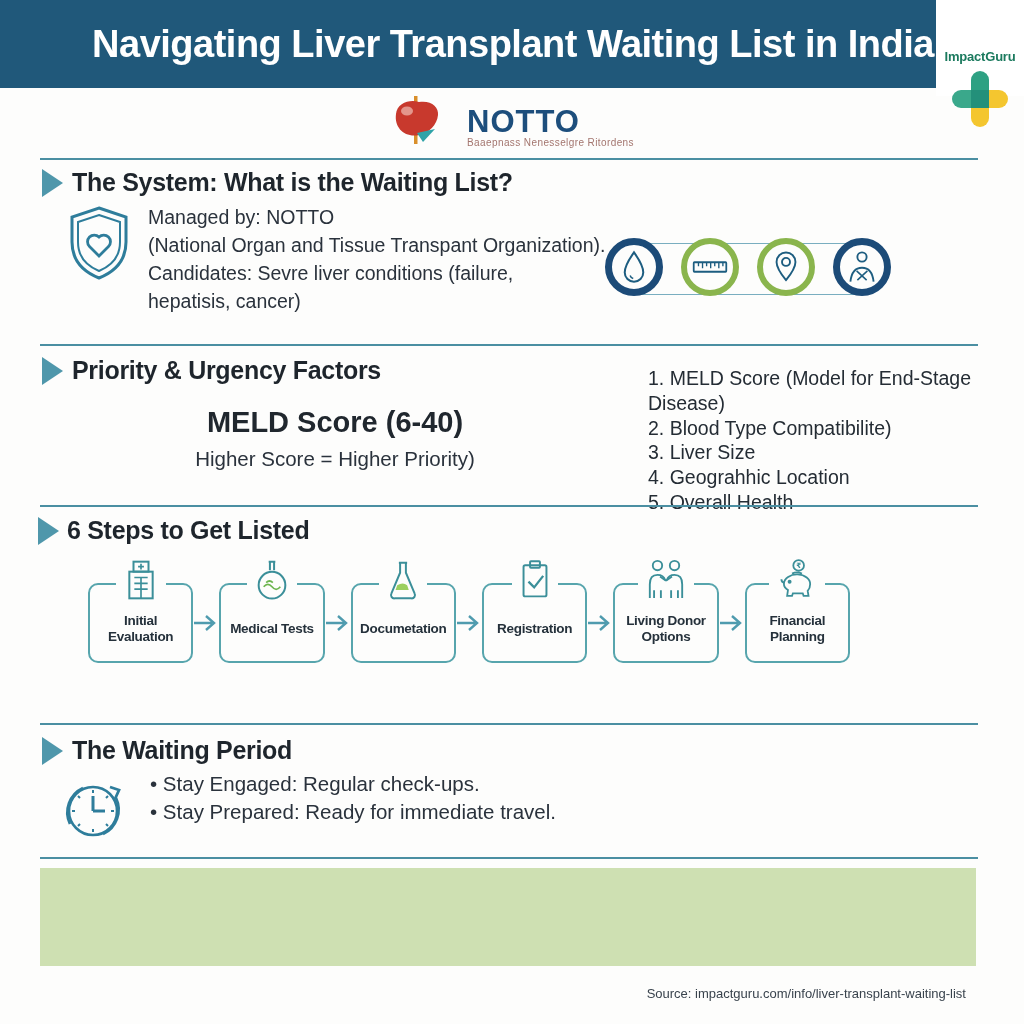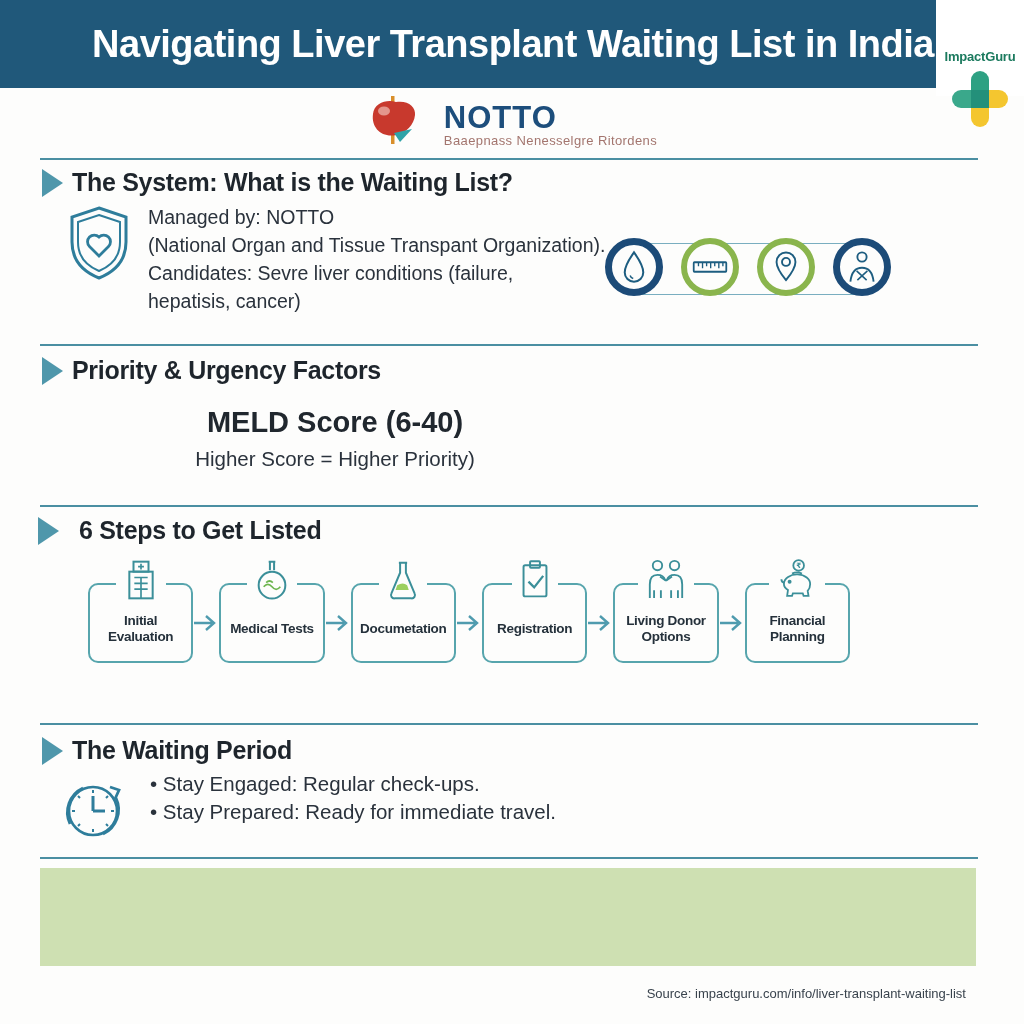--- a/index.html
+++ b/index.html
@@ -19,29 +19,29 @@
   .cross .v-bot { left:19px; top:30px; width:18px; height:26px; background:#f4c62f; border-radius:0 0 9px 9px; }
   .cross .h-left { left:0; top:19px; width:30px; height:18px; background:#3aa88b; border-radius:9px 0 0 9px; }
   .cross .h-right { left:30px; top:19px; width:26px; height:18px; background:#f4c62f; border-radius:0 9px 9px 0; }
   .cross .center { left:19px; top:19px; width:18px; height:18px; background:#23907a; }
 
   
   .notto { position:absolute; left:0; top:94px; width:100%; display:flex; justify-content:center; }
   .notto-inner { display:flex; align-items:flex-end; gap:25px; }
   .notto-text { display:flex; flex-direction:column; }
   .notto-name { color:#1d4e7c; font-size:31px; font-weight:bold; letter-spacing:1px; line-height:30px; }
-  .notto-tagline { color:#a3756e; font-size:13px; letter-spacing:0.4px; filter:blur(0.3px); }
+  .notto-tagline { color:#a3756e; font-size:10px; letter-spacing:0.4px; filter:blur(0.3px); }
 
   
   .divider { position:absolute; left:40px; width:938px; border-top:2.5px solid #4b8fa2; }
   .d1 { top:158px; } .d2 { top:344px; } .d3 { top:505px; } .d4 { top:723px; } .d5 { top:857px; }
   .sec-head { position:absolute; display:flex; align-items:center; gap:9px; }
   .arrow-tri { width:0; height:0; border-left:21px solid #4f97ab; border-top:14px solid transparent; border-bottom:14px solid transparent; }
   .sec-title { font-size:25px; font-weight:bold; color:#1e252c; letter-spacing:-0.3px; white-space:nowrap; }
-  .h1 { left:42px; top:168px; } .h2 { left:42px; top:356px; } .h3 { left:38px; top:516px; gap:20px; } .h4 { left:42px; top:736px; }
+  .h1 { left:42px; top:168px; } .h2 { left:42px; top:356px; } .h3 { left:38px; top:516px; gap:8px; } .h4 { left:42px; top:736px; }
 
   
   .shield-wrap { position:absolute; left:66px; top:204px; }
   .system-text { position:absolute; left:148px; top:203px; font-size:19.5px; color:#2a323c; line-height:28px; }
   .circles-frame { position:absolute; left:634px; top:243px; width:228px; height:52px; border:1.5px solid #79aec0; }
   .circles { position:absolute; left:605px; top:238px; width:286px; display:flex; justify-content:space-between; }
   .circle { width:58px; height:58px; border-radius:50%; background:#fdfdfc; display:flex; align-items:center; justify-content:center; position:relative; }
   .ring-navy { border:7px solid #1c4b78; }
   .ring-green { border:6px solid #8ab54d; }
 
@@ -153,20 +153,27 @@
   </div>
 
   <div class="divider d2"></div>
 
   <div class="sec-head h2">
     <span class="arrow-tri"></span>
     <span class="sec-title">Priority &amp; Urgency Factors</span>
   </div>
   <div class="meld-title">MELD Score (6-40)</div>
   <div class="meld-sub">Higher Score = Higher Priority)</div>
+  <div class="factors">
+    <div>1. MELD Score (Model for End-Stage Disease)</div>
+    <div>2. Blood Type Compatibilite)</div>
+    <div>3. Liver Size</div>
+    <div>4. Geograhhic Location</div>
+    <div>5. Overall Health</div>
+  </div>
 
   <div class="divider d3"></div>
 
   <div class="sec-head h3">
     <span class="arrow-tri"></span>
     <span class="sec-title">6 Steps to Get Listed</span>
   </div>
 
   <div class="steps-row">
 

